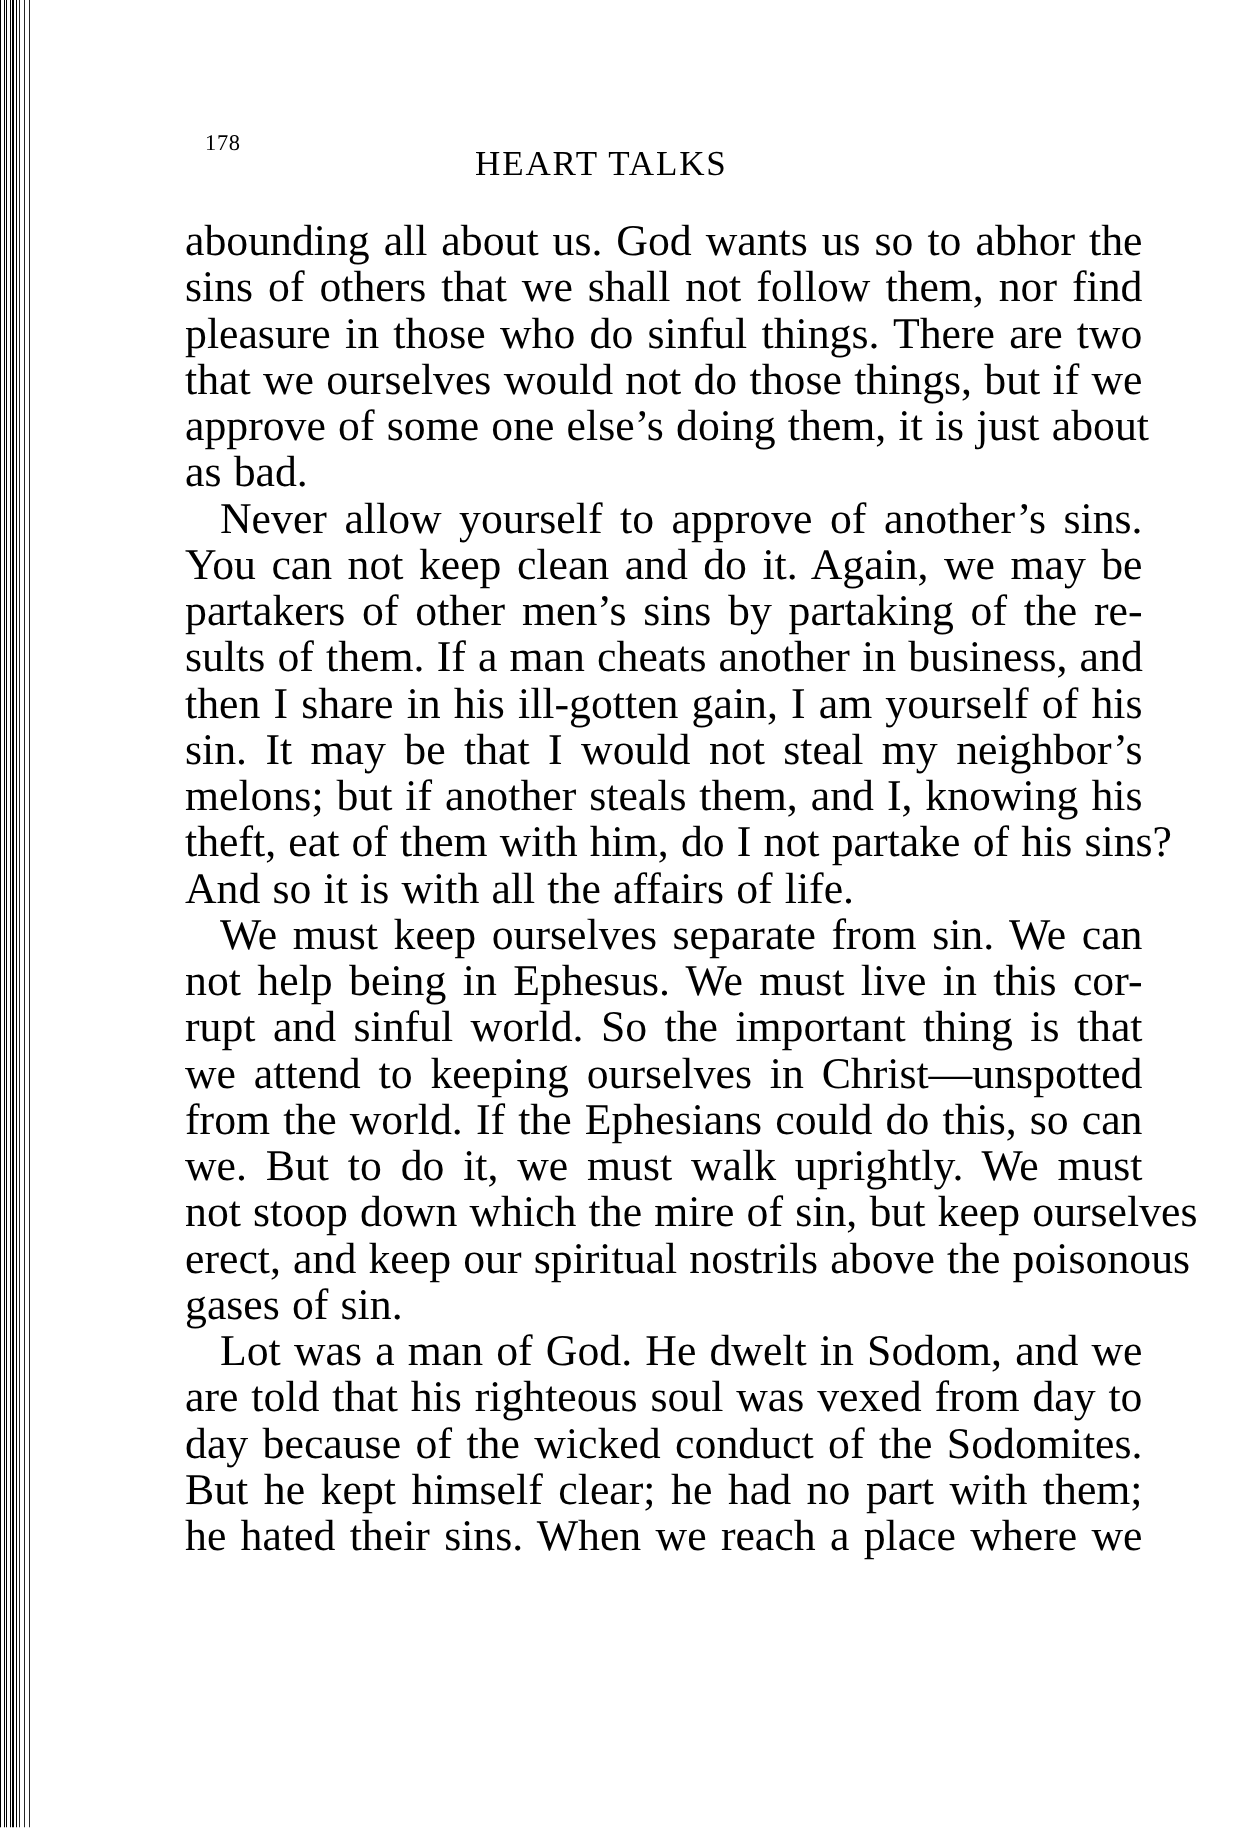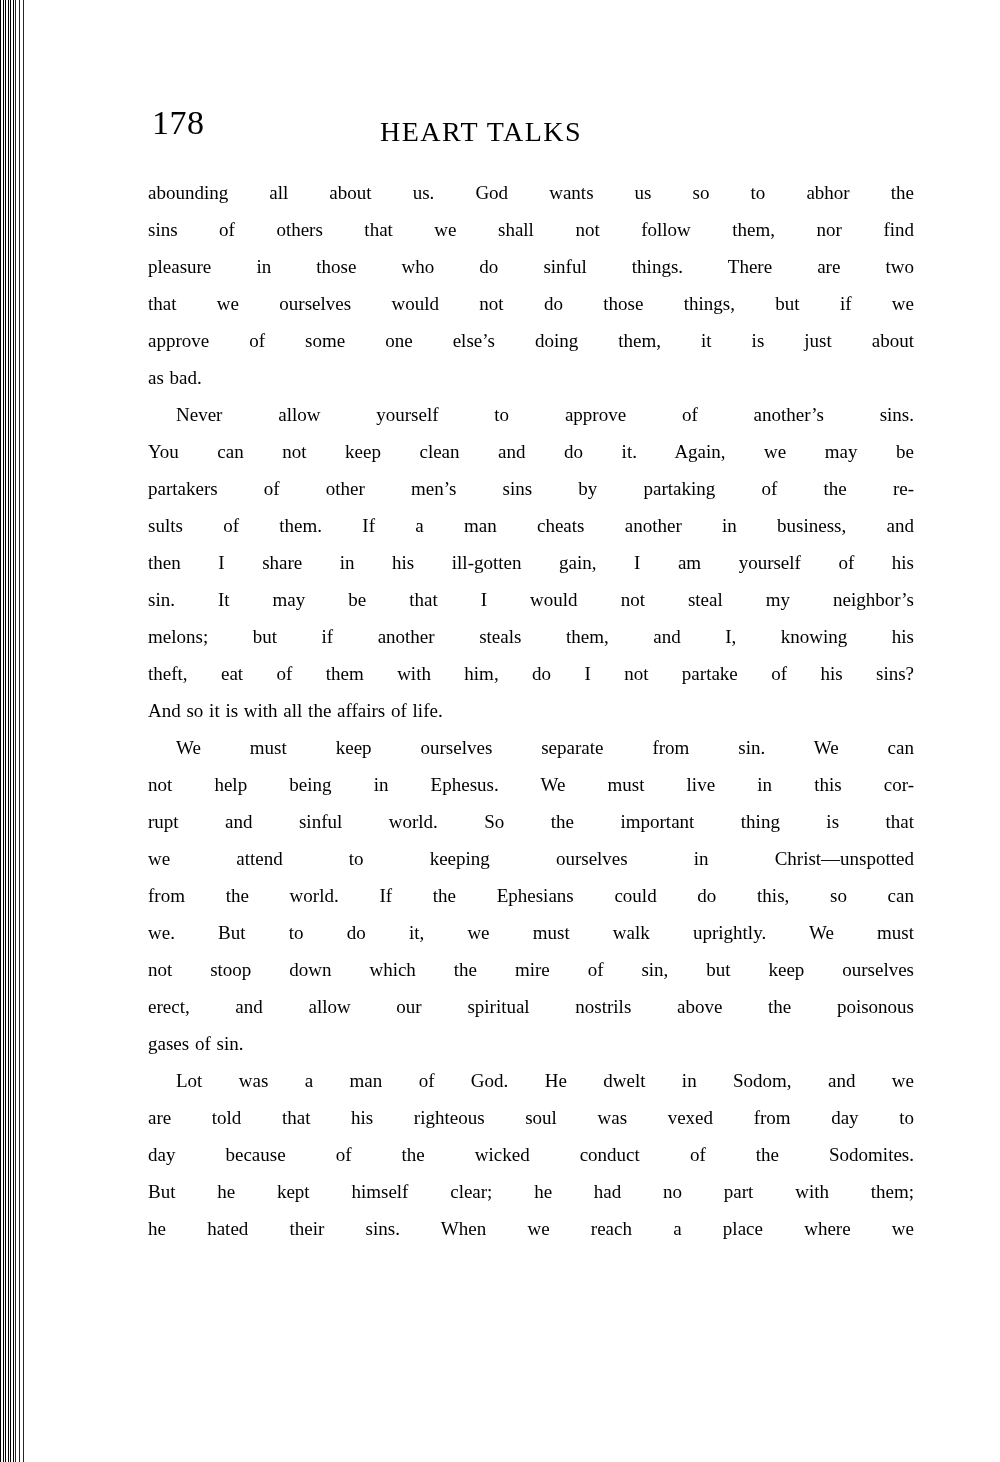--- a/index.html
+++ b/index.html
@@ -41,43 +41,43 @@
     }
     .running-head {
       position: absolute;
       top: 100px;
       left: 148px;
       width: 764px;
       height: 40px;
     }
     .page-number {
       position: absolute;
-      left: 4px;
+      left: 16px;
       top: 4px;
-      font-size: 34px;
+      font-size: 18px;
       letter-spacing: 0.5px;
     }
     .book-title {
       position: absolute;
       left: 232px;
       top: 16px;
       font-size: 28px;
       letter-spacing: 1.5px;
     }
     .page-body {
       position: absolute;
       top: 174px;
       left: 148px;
       width: 766px;
     }
     .line {
       display: block;
       height: 37px;
       line-height: 37px;
-      font-size: 19px;
+      font-size: 35px;
       white-space: nowrap;
       text-align: justify;
       text-align-last: justify;
       word-spacing: 1px;
     }
     .line.last {
       text-align-last: left;
     }
     .line.indent {
       padding-left: 28px;
@@ -112,21 +112,21 @@
   <span class="line">theft, eat of them with him, do I not partake of his sins?</span>
   <span class="line last">And so it is with all the affairs of life.</span>
 
   <span class="line indent">We must keep ourselves separate from sin.  We can</span>
   <span class="line">not help being in Ephesus.  We must live in this cor-</span>
   <span class="line">rupt and sinful world.  So the important thing is that</span>
   <span class="line">we attend to keeping ourselves in Christ—unspotted</span>
   <span class="line">from the world.  If the Ephesians could do this, so can</span>
   <span class="line">we.  But to do it, we must walk uprightly.  We must</span>
   <span class="line">not stoop down which the mire of sin, but keep ourselves</span>
-  <span class="line">erect, and allow our spiritual nostrils above the poisonous</span>
+  <span class="line">erect, and keep our spiritual nostrils above the poisonous</span>
   <span class="line last">gases of sin.</span>
 
   <span class="line indent">Lot was a man of God.  He dwelt in Sodom, and we</span>
   <span class="line">are told that his righteous soul was vexed from day to</span>
   <span class="line">day because of the wicked conduct of the Sodomites.</span>
   <span class="line">But he kept himself clear; he had no part with them;</span>
   <span class="line">he hated their sins.  When we reach a place where we</span>
 </div>
 
 </body></html>

